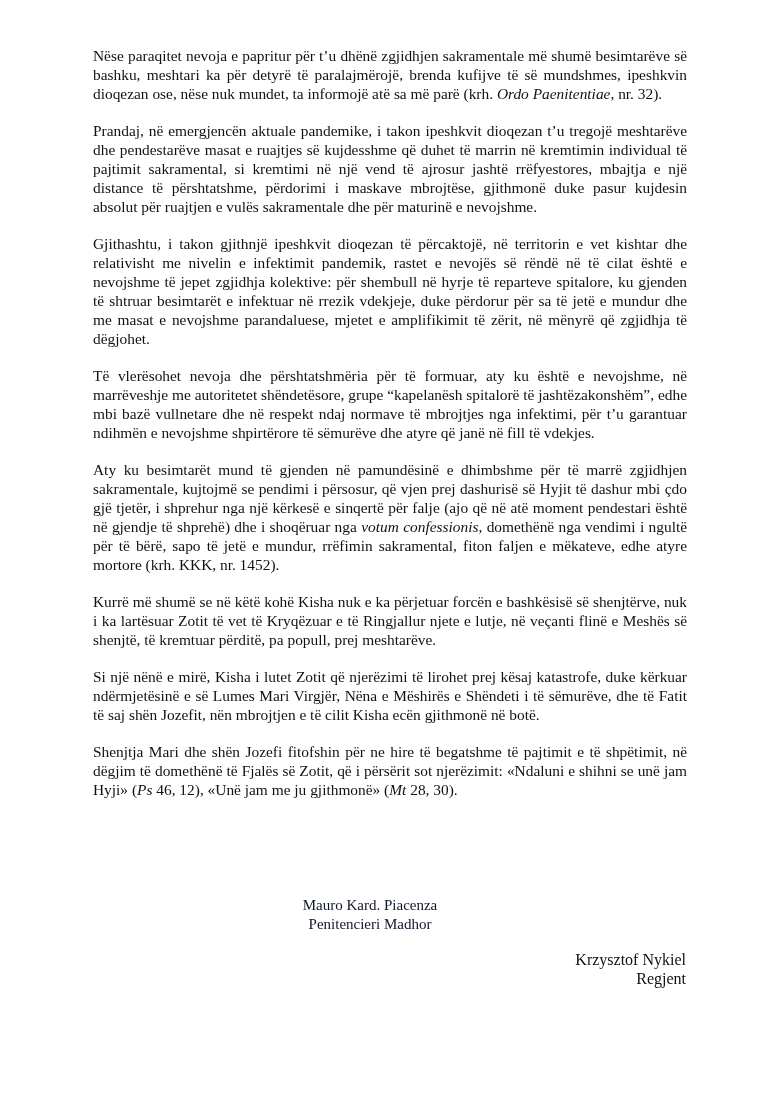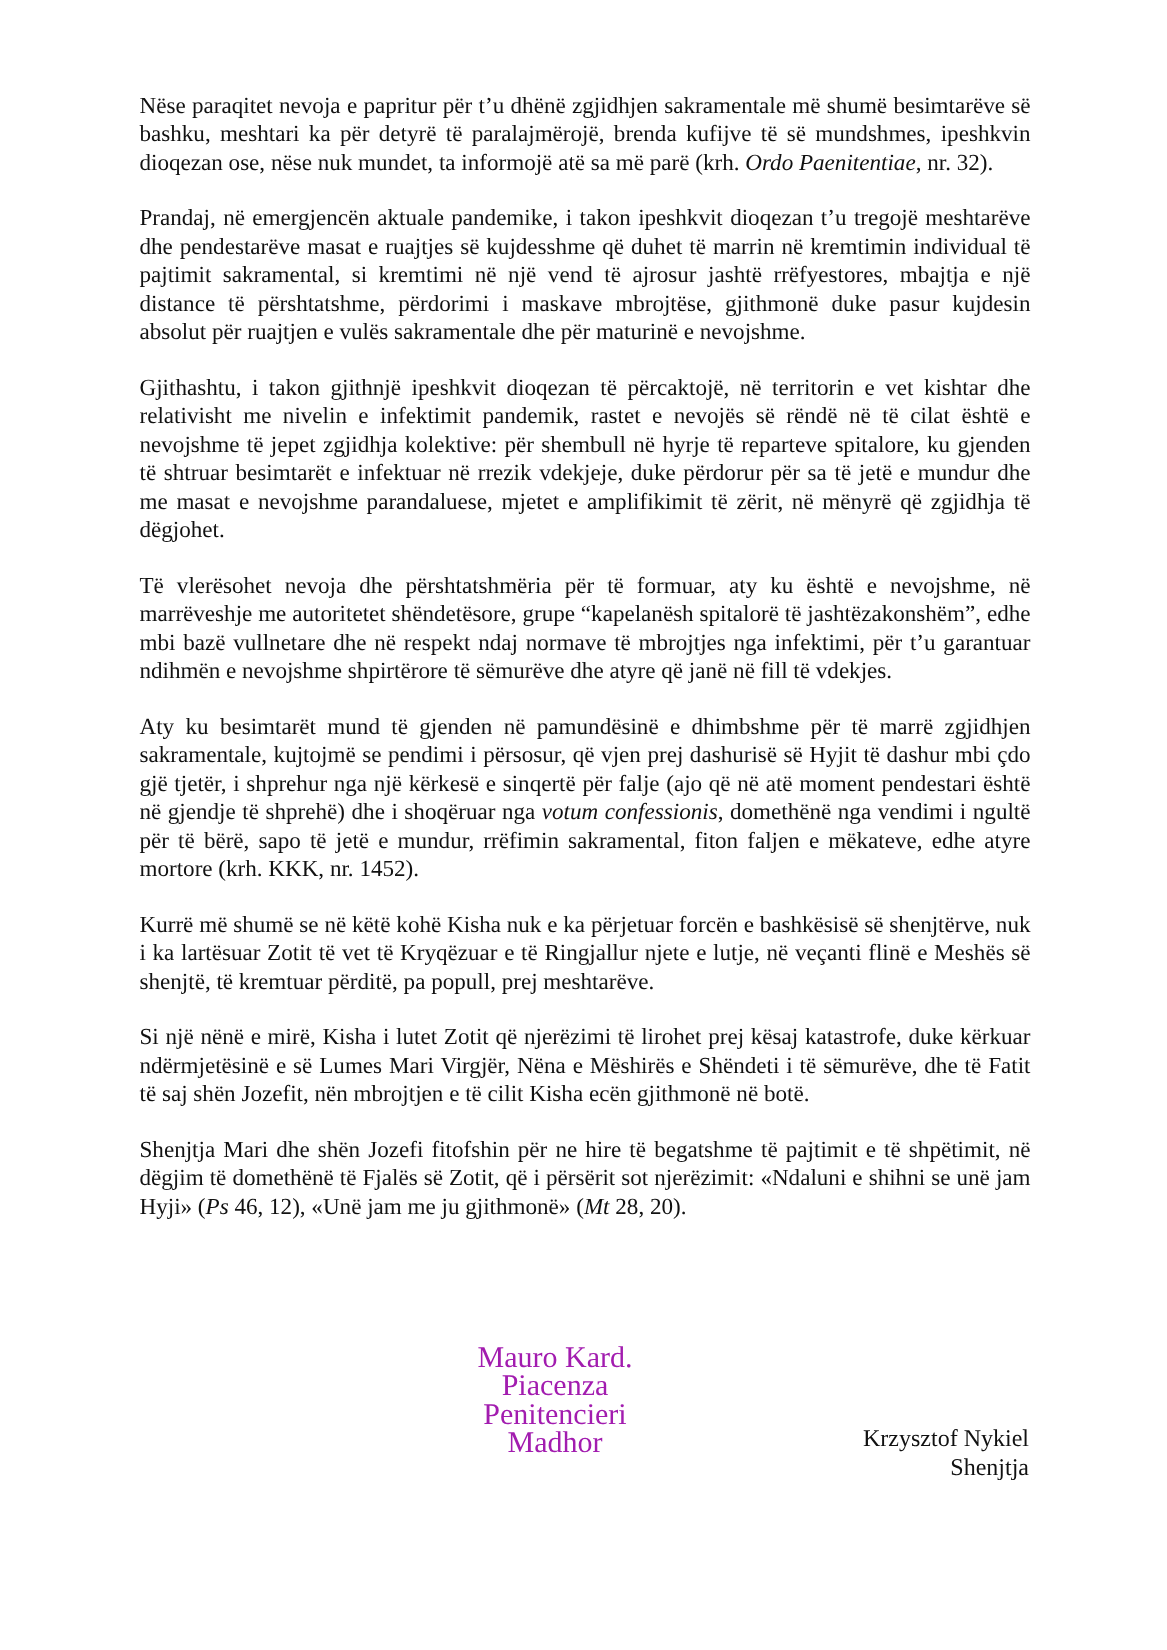--- a/index.html
+++ b/index.html
@@ -2,26 +2,26 @@
 <html><head>
 <meta charset="utf-8">
 <style>
   html, body { margin: 0; padding: 0; background: #ffffff; }
   body { width: 778px; height: 1100px; position: relative; overflow: hidden; }
   .page {
     position: absolute; left: 93px; top: 46px; width: 594px;
     font-family: "Liberation Serif", serif; font-size: 15.4px; line-height: 19px;
     color: #111111;
   }
-  .para { margin: 15px 0 18px 0; text-align: justify; }
+  .para { margin: 0 0 18px 0; text-align: justify; }
   .para.left { text-align: left; }
   i { font-style: italic; }
   .sig1 {
     position: absolute; left: 300px; top: 896px; width: 140px; text-align: center;
-    font-family: "Liberation Serif", serif; font-size: 20px; line-height: 19px; color: #a21caf;
+    font-family: "Liberation Serif", serif; font-size: 15px; line-height: 19px; color: #0f172a;
   }
   .sig2 {
     position: absolute; right: 92px; top: 950px; text-align: right;
     font-family: "Liberation Serif", serif; font-size: 16px; line-height: 19px; color: #111;
   }
   .title-it { }
 </style>
 </head>
 <body>
 
@@ -33,26 +33,26 @@
   <p class="para"><span>Gjithashtu, i takon gjithnjë ipeshkvit dioqezan të përcaktojë, në territorin e vet kishtar dhe relativisht me nivelin e infektimit pandemik, rastet e nevojës së rëndë në të cilat është e nevojshme të jepet zgjidhja kolektive: për shembull në hyrje të reparteve spitalore, ku gjenden të shtruar besimtarët e infektuar në rrezik vdekjeje, duke përdorur për sa të jetë e mundur dhe me masat e nevojshme parandaluese, mjetet e amplifikimit të zërit, në mënyrë që zgjidhja të dëgjohet.</span></p>
 
   <p class="para"><span>Të vlerësohet nevoja dhe përshtatshmëria për të formuar, aty ku është e nevojshme, në marrëveshje me autoritetet shëndetësore, grupe “kapelanësh spitalorë të jashtëzakonshëm”, edhe mbi bazë vullnetare dhe në respekt ndaj normave të mbrojtjes nga infektimi, për t’u garantuar ndihmën e nevojshme shpirtërore të sëmurëve dhe atyre që janë në fill të vdekjes.</span></p>
 
   <p class="para"><span>Aty ku besimtarët mund të gjenden në pamundësinë e dhimbshme për të marrë zgjidhjen sakramentale, kujtojmë se pendimi i përsosur, që vjen prej dashurisë së Hyjit të dashur mbi çdo gjë tjetër, i shprehur nga një kërkesë e sinqertë për falje (ajo që në atë moment pendestari është në gjendje të shprehë) dhe i shoqëruar nga </span><i>votum confessionis</i><span>, domethënë nga vendimi i ngultë për të bërë, sapo të jetë e mundur, rrëfimin sakramental, fiton faljen e mëkateve, edhe atyre mortore (krh. KKK, nr. 1452).</span></p>
 
   <p class="para"><span>Kurrë më shumë se në këtë kohë Kisha nuk e ka përjetuar forcën e bashkësisë së shenjtërve, nuk i ka lartësuar Zotit të vet të Kryqëzuar e të Ringjallur njete e lutje, në veçanti flinë e Meshës së shenjtë, të kremtuar përditë, pa popull, prej meshtarëve.</span></p>
 
   <p class="para"><span>Si një nënë e mirë, Kisha i lutet Zotit që njerëzimi të lirohet prej kësaj katastrofe, duke kërkuar ndërmjetësinë e së Lumes Mari Virgjër, Nëna e Mëshirës e Shëndeti i të sëmurëve, dhe të Fatit të saj shën Jozefit, nën mbrojtjen e të cilit Kisha ecën gjithmonë në botë.</span></p>
 
-  <p class="para"><span>Shenjtja Mari dhe shën Jozefi fitofshin për ne hire të begatshme të pajtimit e të shpëtimit, në dëgjim të domethënë të Fjalës së Zotit, që i përsërit sot njerëzimit: «Ndaluni e shihni se unë jam Hyji» (</span><i>Ps</i><span> 46, 12), «Unë jam me ju gjithmonë» (</span><i>Mt</i><span> 28, 20).</span></p>
+  <p class="para"><span>Shenjtja Mari dhe shën Jozefi fitofshin për ne hire të begatshme të pajtimit e të shpëtimit, në dëgjim të domethënë të Fjalës së Zotit, që i përsërit sot njerëzimit: «Ndaluni e shihni se unë jam Hyji» (</span><i>Ps</i><span> 46, 12), «Unë jam me ju gjithmonë» (</span><i>Mt</i><span> 28, 30).</span></p>
 
 
 </div>
 
 <div class="sig1">
   <div>Mauro Kard. Piacenza</div>
   <div class="title-it">Penitencieri Madhor</div>
 </div>
 
 <div class="sig2">
   <div>Krzysztof Nykiel</div>
-  <div class="title-it">Shenjtja</div>
+  <div class="title-it">Regjent</div>
 </div>
 
 </body></html>

